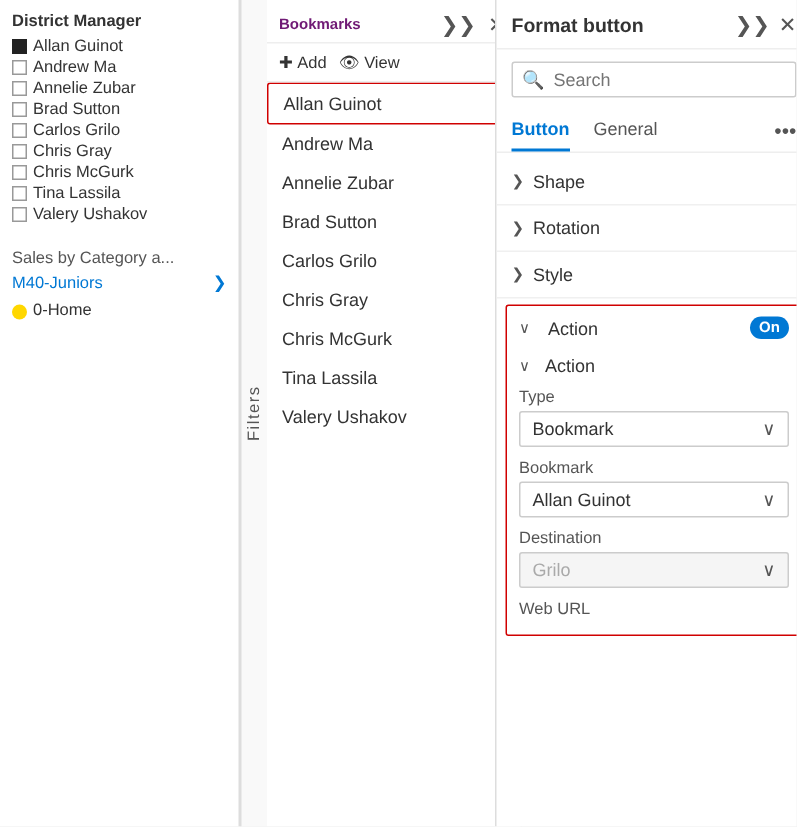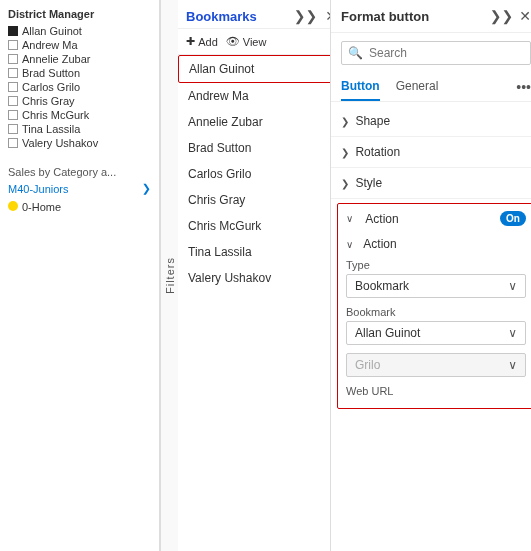--- a/index.html
+++ b/index.html
@@ -68,21 +68,21 @@
     .m40-row {
       display: flex;
       align-items: center;
       justify-content: space-between;
       color: #0078d4;
       font-size: 11px;
       margin-top: 4px;
     }
     .home-row {
       display: flex;
-      align-items: flex-start;
+      align-items: flex-end;
       gap: 4px;
       font-size: 11px;
       margin-top: 6px;
       color: #333;
     }
     .yellow-dot {
       width: 10px;
       height: 10px;
       background: #ffd700;
       border-radius: 50%;
@@ -98,23 +98,23 @@
       flex-direction: column;
     }
     .bookmarks-header {
       display: flex;
       align-items: center;
       justify-content: space-between;
       padding: 8px 8px 4px 8px;
       border-bottom: 1px solid #eee;
     }
     .bookmarks-title {
-      font-size: 13px;
+      font-size: 10px;
       font-weight: 600;
-      color: #1d4ed8;
+      color: #701a75;
     }
     .bookmarks-icons {
       display: flex;
       align-items: center;
       gap: 4px;
     }
     .icon-btn {
       background: none;
       border: none;
       cursor: pointer;
@@ -510,20 +510,21 @@
         <div class="dropdown">
           <span class="dropdown-text">Bookmark</span>
           <span class="dropdown-chevron">∨</span>
         </div>
         <div class="field-label">Bookmark</div>
         <div class="dropdown">
           <span class="dropdown-text">Allan Guinot</span>
           <span class="dropdown-chevron">∨</span>
         </div>
         <div class="destination-row">
+          <div class="field-label">Destination</div>
           <div class="dropdown dropdown-disabled">
             <span class="dropdown-text">Grilo</span>
             <span class="dropdown-chevron">∨</span>
           </div>
         </div>
         <div class="field-label">Web URL</div>
       </div>
     </div>
   </div>
 </div>

